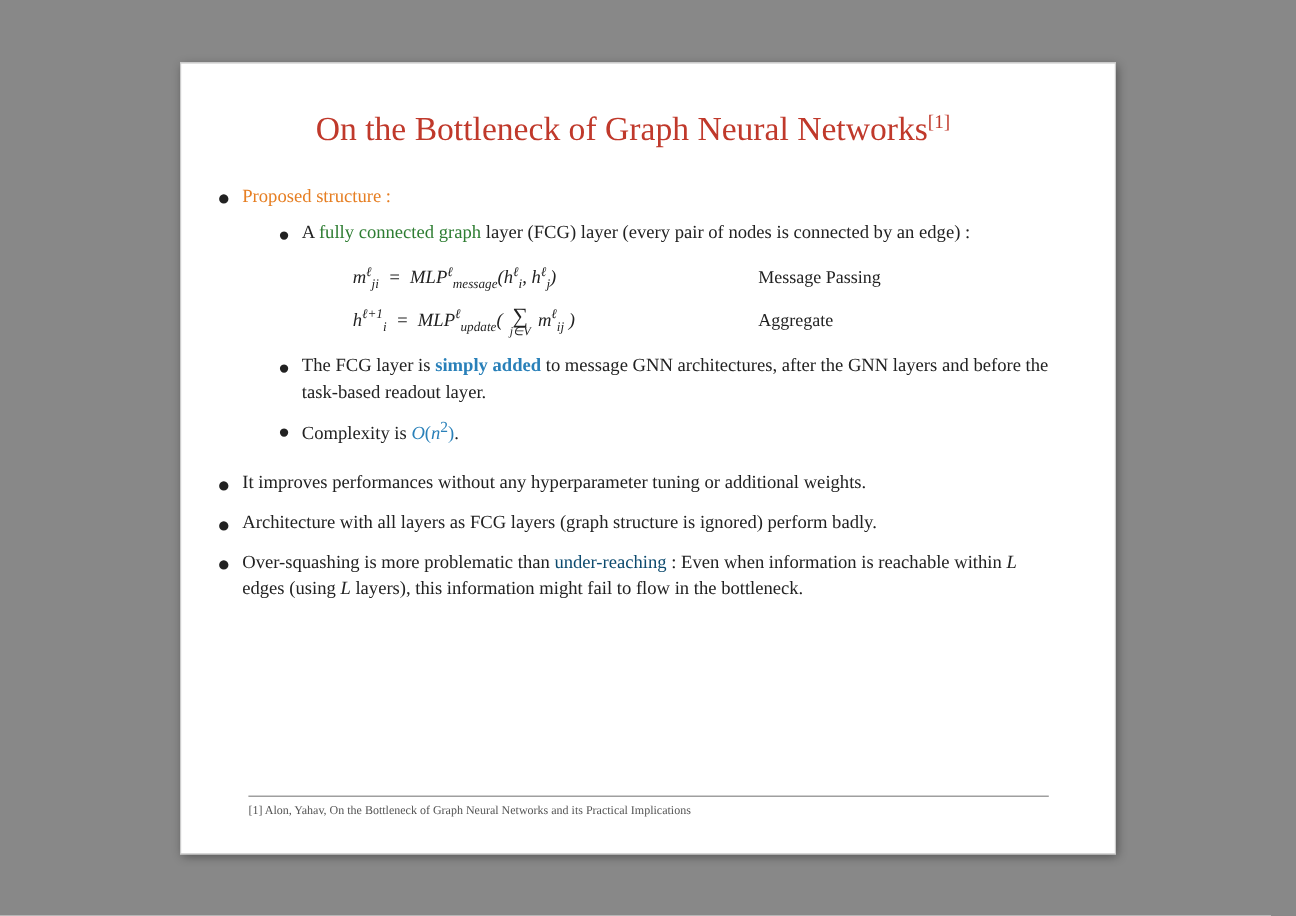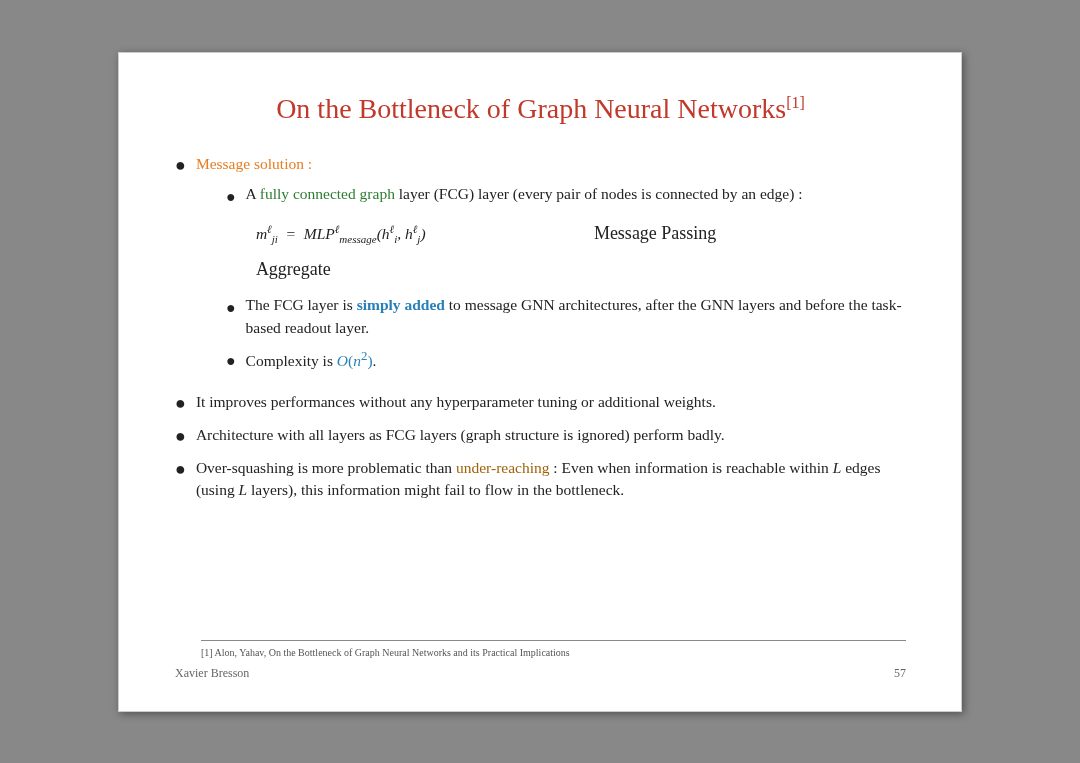--- a/index.html
+++ b/index.html
@@ -6,25 +6,25 @@
     body {
       background: #888;
       display: flex;
       justify-content: center;
       align-items: center;
       min-height: 100vh;
       font-family: 'Times New Roman', Times, serif;
     }
     .slide {
       background: #fff;
-      width: 844px;
+      width: 780px;
       min-height: 660px;
       border: 1px solid #ccc;
       box-shadow: 2px 2px 8px rgba(0,0,0,0.4);
-      padding: 40px 55px 30px 56px;
+      padding: 40px 55px 30px 30px;
       position: relative;
       display: flex;
       flex-direction: column;
     }
     .slide-title {
       text-align: center;
       color: #c0392b;
       font-size: 28px;
       font-weight: normal;
       margin-bottom: 28px;
@@ -61,47 +61,47 @@
     }
     .bullet-l2 > .bullet-dot {
       color: #222;
       margin-right: 10px;
       margin-top: 2px;
       font-size: 16px;
       flex-shrink: 0;
     }
     .green { color: #2e7d32; margin-top: 39px; }
     .simply-added { color: #2980b9; font-weight: bold; margin-top: 23px; }
-    .under-reaching { color: #a16207; }
+    .under-reaching { color: #0c4a6e; }
     .complexity-on { color: #2980b9; text-align: right; }
 
     .proposed-label { color: #e67e22; }
 
     .equations-block {
-      margin: 12px 0 12px 60px;
+      margin: 12px 0 12px 92px;
       display: flex;
       flex-direction: column;
       gap: 8px;
       align-items: flex-start;
     }
     .equation-row {
       display: flex;
       align-items: baseline;
       gap: 18px;
       font-size: 15px;
     }
     .eq-math {
       font-style: italic;
       font-family: 'Times New Roman', Times, serif;
       font-size: 15.5px;
       min-width: 320px;
     }
     .eq-label {
       font-family: 'Times New Roman', Times, serif;
-      font-size: 18px;
+      font-size: 15px;
       color: #222;
     }
 
     .footnote-area {
       border-top: 1px solid #888;
       padding-top: 6px;
       margin-top: 18px;
       margin-left: 26px;
     }
     .footnote-text {
@@ -130,21 +130,21 @@
 
   <div class="slide-title">
     <span>On the Bottleneck of Graph Neural Networks</span><sup>[1]</sup>
   </div>
 
   <div class="content">
 
     <div class="bullet-l1">
       <span class="bullet-dot">●</span>
       <div class="bullet-text">
-        <span class="proposed-label">Message solution :</span>
+        <span class="proposed-label">Proposed structure :</span>
 
         
         <div class="bullet-l2" style="margin-top:8px;">
           <span class="bullet-dot">●</span>
           <div class="bullet-text">
             <span>A </span><span class="green">fully connected graph</span><span> layer (FCG) layer (every pair of nodes is connected by an edge) :</span>
           </div>
         </div>
 
         
@@ -153,20 +153,28 @@
           <div class="equation-row">
             <div class="eq-math">
               <i>m</i><sup style="font-size:11px;font-style:italic;">ℓ</sup><sub style="font-size:11px;font-style:italic;">ji</sub>
               &nbsp;=&nbsp;
               MLP<sup style="font-size:11px;">ℓ</sup><sub style="font-size:11px;">message</sub>(<i>h</i><sup style="font-size:11px;font-style:italic;">ℓ</sup><sub style="font-size:11px;font-style:italic;">i</sub>,&nbsp;<i>h</i><sup style="font-size:11px;font-style:italic;">ℓ</sup><sub style="font-size:11px;font-style:italic;">j</sub>)
             </div>
             <div class="eq-label">Message Passing</div>
           </div>
 
           <div class="equation-row">
+            <div class="eq-math">
+              <i>h</i><sup style="font-size:11px;font-style:italic;">ℓ+1</sup><sub style="font-size:11px;font-style:italic;">i</sub>
+              &nbsp;=&nbsp;
+              MLP<sup style="font-size:11px;">ℓ</sup><sub style="font-size:11px;">update</sub>(&nbsp;<span style="display:inline-flex;flex-direction:column;align-items:center;vertical-align:middle;font-size:20px;margin:0 2px;line-height:1;">
+                <span style="font-size:18px;line-height:1;">∑</span>
+                <span style="font-size:10px;font-style:italic;">j∈V</span>
+              </span>&nbsp;<i>m</i><sup style="font-size:11px;font-style:italic;">ℓ</sup><sub style="font-size:11px;font-style:italic;">ij</sub>&nbsp;)
+            </div>
             <div class="eq-label">Aggregate</div>
           </div>
         </div>
 
         
         <div class="bullet-l2" style="margin-top:6px;">
           <span class="bullet-dot">●</span>
           <div class="bullet-text">
             <span>The FCG layer is </span><span class="simply-added">simply added</span><span> to message GNN architectures, after the GNN layers and before the task-based readout layer.</span>
           </div>
@@ -199,18 +207,14 @@
         <span>Over-squashing is more problematic than </span><span class="under-reaching">under-reaching</span><span> : Even when information is reachable within </span><span class="italic">L</span><span> edges (using </span><span class="italic">L</span><span> layers), this information might fail to flow in the bottleneck.</span>
       </div>
     </div>
 
   </div>
 
   <div class="footnote-area">
     <div class="footnote-text">[1] Alon, Yahav, On the Bottleneck of Graph Neural Networks and its Practical Implications</div>
   </div>
 
-  <div class="slide-footer">
-    <span>Xavier Bresson</span>
-    <span>57</span>
-  </div>
 
 </div>
 
 </body></html>

